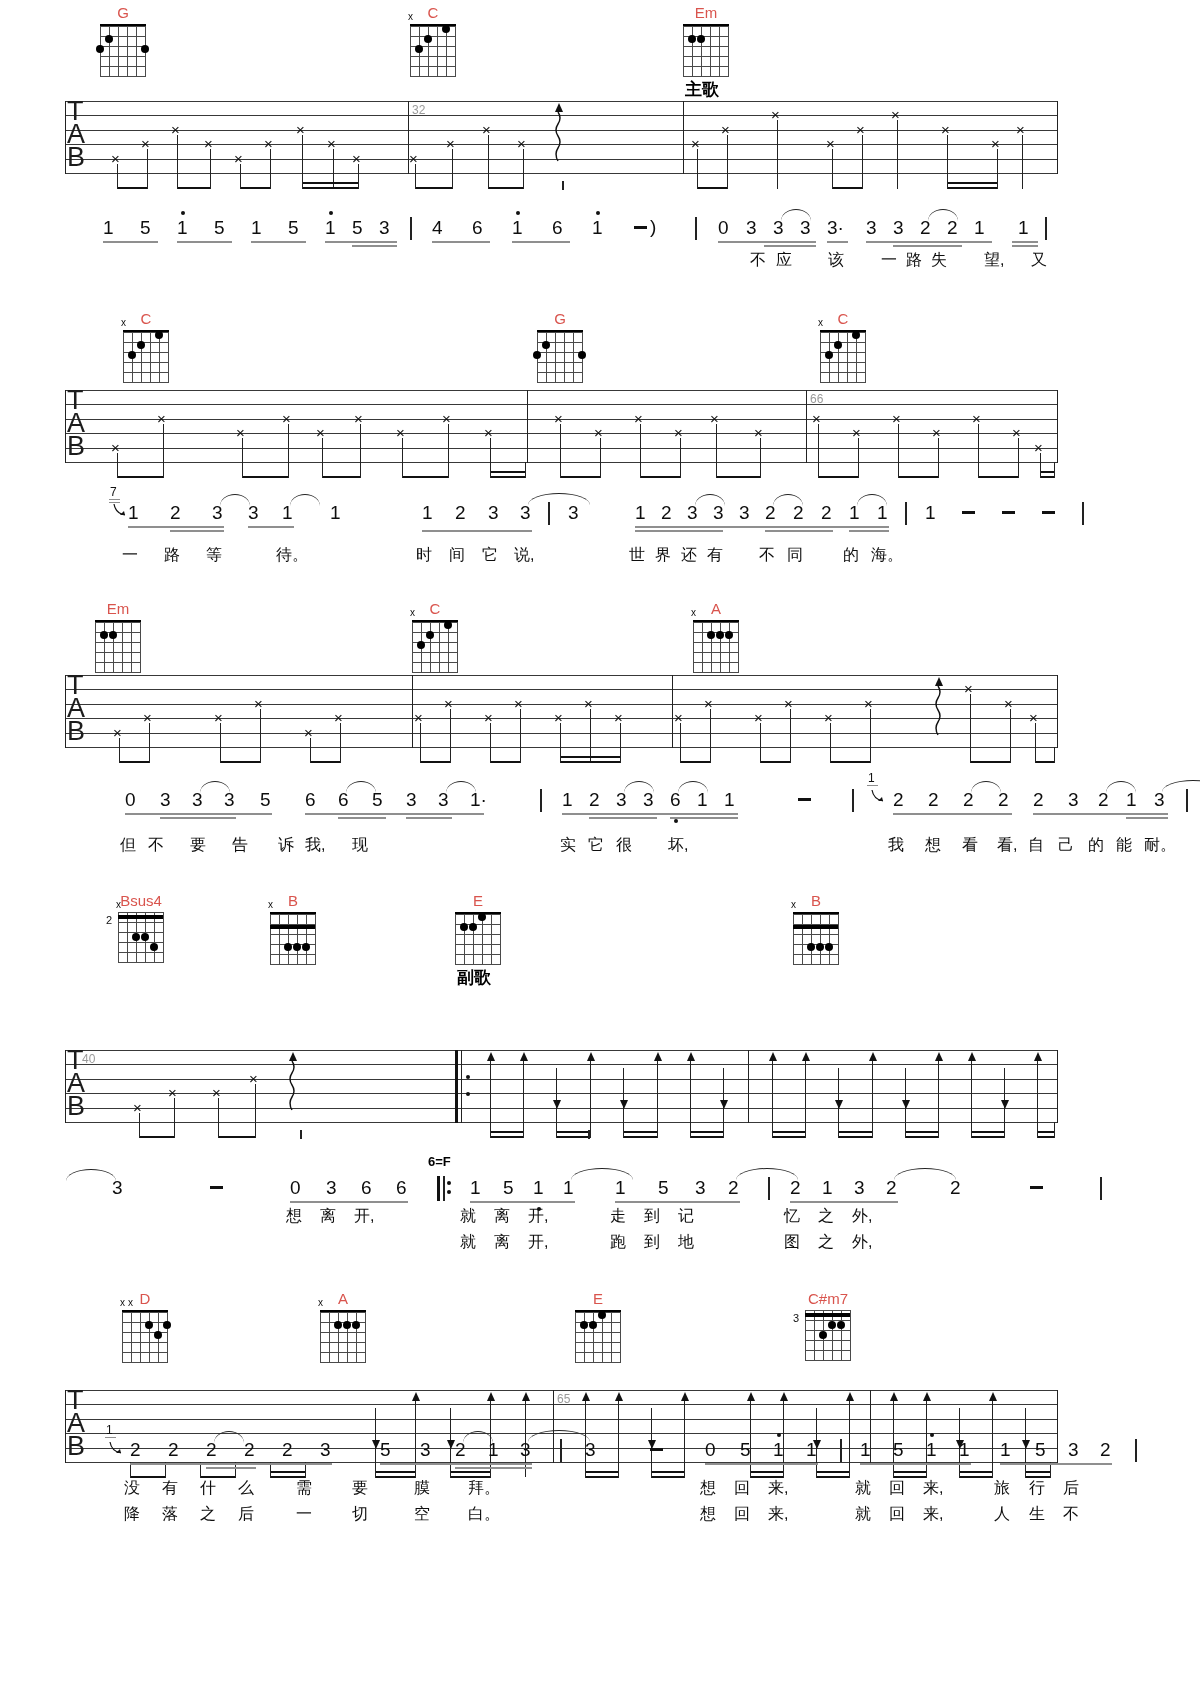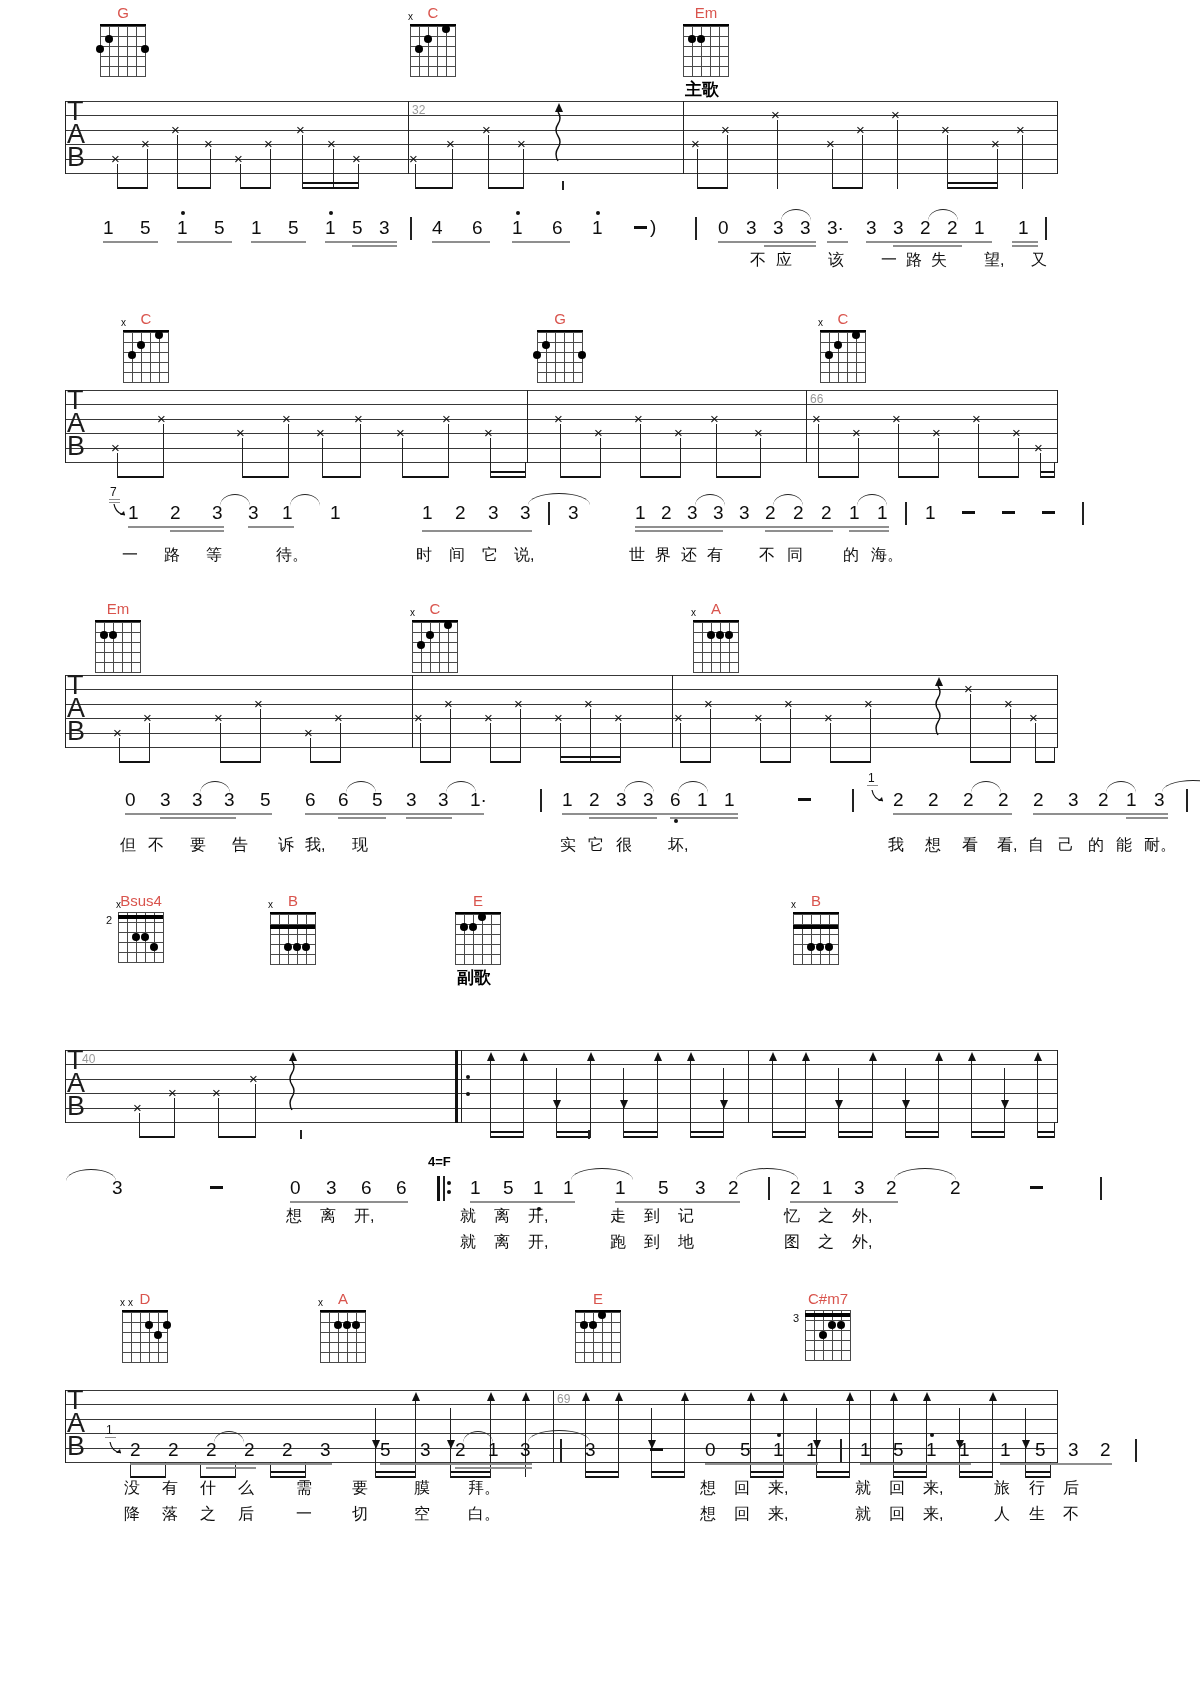--- a/index.html
+++ b/index.html
@@ -736,21 +736,21 @@
     <div class="abs jtoken" style="left: 854px; top: 1178px;">3</div>
     <div class="abs jtoken" style="left: 886px; top: 1178px;">2</div>
     <div class="abs arc" style="left: 894px; top: 1168px; width: 62px; height: 11px;"></div>
     <div class="abs jtoken" style="left: 950px; top: 1178px;">2</div>
     <div class="abs jdash" style="left: 1030px; top: 1186px; width: 13px; height: 3px;"></div>
     <div class="abs jbar" style="left: 1100px; top: 1177px; width: 1.5px; height: 23px;"></div>
     <div class="abs jul" style="left: 290px; top: 1201px; width: 118px; height: 1.6px;"></div>
     <div class="abs jul" style="left: 470px; top: 1201px; width: 105px; height: 1.6px;"></div>
     <div class="abs jul" style="left: 615px; top: 1201px; width: 125px; height: 1.6px;"></div>
     <div class="abs jul" style="left: 790px; top: 1201px; width: 108px; height: 1.6px;"></div>
-    <div class="abs key-label" style="left: 428px; top: 1154px;">4=F</div>
+    <div class="abs key-label" style="left: 428px; top: 1154px;">6=F</div>
     <div class="abs lyric" style="left: 286px; top: 1206px;">想</div>
     <div class="abs lyric" style="left: 320px; top: 1206px;">离</div>
     <div class="abs lyric" style="left: 354px; top: 1206px;">开,</div>
     <div class="abs lyric" style="left: 460px; top: 1206px;">就</div>
     <div class="abs lyric" style="left: 494px; top: 1206px;">离</div>
     <div class="abs lyric" style="left: 528px; top: 1206px;">开,</div>
     <div class="abs lyric" style="left: 610px; top: 1206px;">走</div>
     <div class="abs lyric" style="left: 644px; top: 1206px;">到</div>
     <div class="abs lyric" style="left: 678px; top: 1206px;">记</div>
     <div class="abs lyric" style="left: 784px; top: 1206px;">忆</div>
@@ -794,21 +794,21 @@
     <div class="abs staff-line" style="left: 65px; top: 1418.8px; width: 992px; height: 1px;"></div>
     <div class="abs staff-line" style="left: 65px; top: 1433.2px; width: 992px; height: 1px;"></div>
     <div class="abs staff-line" style="left: 65px; top: 1447.6px; width: 992px; height: 1px;"></div>
     <div class="abs staff-line" style="left: 65px; top: 1462px; width: 992px; height: 1px;"></div>
     <div class="abs tab-letter" style="left: 67px; top: 1387px;">T</div>
     <div class="abs tab-letter" style="left: 67px; top: 1410px;">A</div>
     <div class="abs tab-letter" style="left: 67px; top: 1433px;">B</div>
     <div class="abs barline" style="left: 65px; top: 1390px; width: 1px; height: 73px;"></div>
     <div class="abs barline" style="left: 1057px; top: 1390px; width: 1px; height: 73px;"></div>
     <div class="abs barline" style="left: 553px; top: 1390px; width: 1px; height: 73px;"></div>
-    <div class="abs measure-num" style="left: 557px; top: 1392px;">69</div>
+    <div class="abs measure-num" style="left: 557px; top: 1392px;">65</div>
     <div class="abs barline" style="left: 870px; top: 1390px; width: 1px; height: 73px;"></div>
     <div class="abs beam" style="left: 130px; top: 1476px; width: 35px; height: 2px;"></div>
     <div class="abs stem" style="left: 130px; top: 1462px; width: 1.4px; height: 16px;"></div>
     <div class="abs stem" style="left: 165px; top: 1462px; width: 1.4px; height: 16px;"></div>
     <div class="abs beam" style="left: 200px; top: 1476px; width: 35px; height: 2px;"></div>
     <div class="abs stem" style="left: 200px; top: 1462px; width: 1.4px; height: 16px;"></div>
     <div class="abs stem" style="left: 235px; top: 1462px; width: 1.4px; height: 16px;"></div>
     <div class="abs beam" style="left: 270px; top: 1476px; width: 35px; height: 2px;"></div>
     <div class="abs beam" style="left: 270px; top: 1471px; width: 35px; height: 2px;"></div>
     <div class="abs stem" style="left: 270px; top: 1462px; width: 1.4px; height: 16px;"></div>

